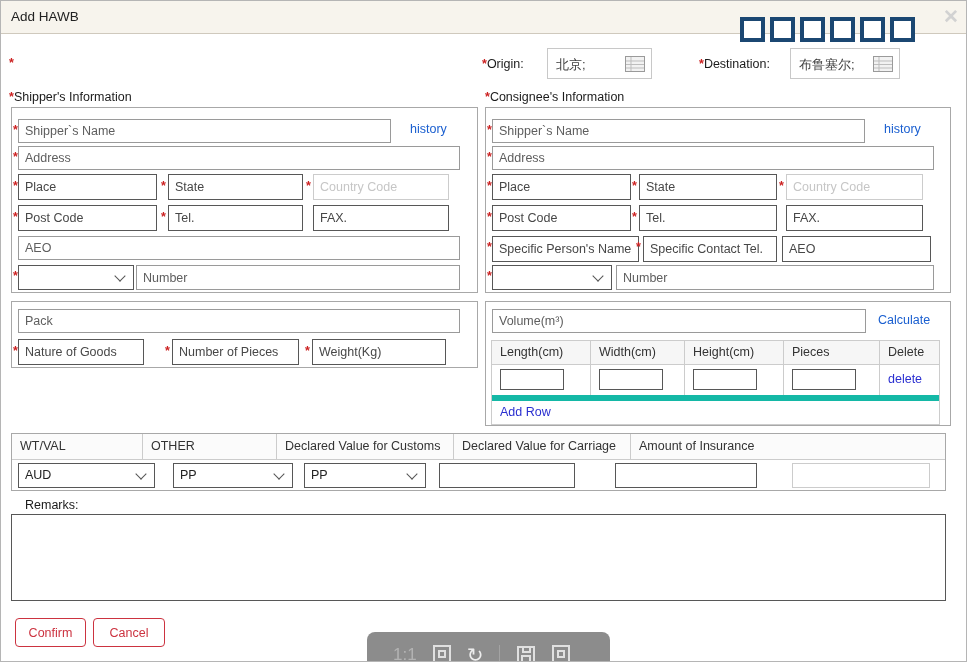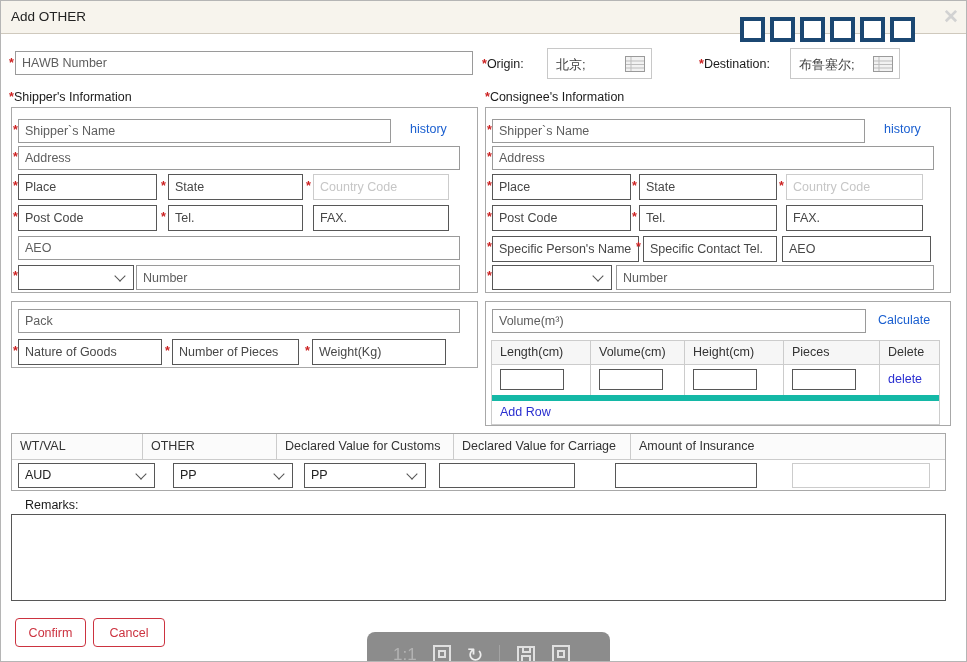--- a/index.html
+++ b/index.html
@@ -73,34 +73,33 @@
   .tsep{width:1px;height:22px;background:#a3a3a3;}
   .sq-ic{display:block;width:18px;height:18px;border:2px solid #e0e0e0;position:relative;box-sizing:border-box;}
   .sq-ic::after{content:"";position:absolute;left:3px;top:3px;width:8px;height:8px;border:2px solid #e0e0e0;box-sizing:border-box;}
 </style>
 </head>
 <body>
 
 <div class="page">
 
   <div class="hdr">
-    <span class="hdr-title">Add OTHER</span>
+    <span class="hdr-title">Add HAWB</span>
   </div>
   <div class="boxrow">
       <span class="tofu"></span>
       <span class="tofu"></span>
       <span class="tofu"></span>
       <span class="tofu"></span>
       <span class="tofu"></span>
       <span class="tofu"></span>
     </div>
   <span class="close-x">✕</span>
 
   <span class="req" style="left:8px;top:55px;">*</span>
-  <input class="field b-light" style="left: 14px; top: 50px; width: 458px; height: 24px;" placeholder="HAWB Number">
 
   <span class="lbl" style="left:481px;top:56px;"><span class="reqin">*</span><span>Origin:</span></span>
   <div class="picker" style="left:546px;top:47px;width:105px;height:31px;">
     <span class="pval">北京;</span>
     <svg width="20" height="16" viewBox="0 0 20 16">
       <rect x="0.5" y="0.5" width="19" height="15" fill="#f2f2f2" stroke="#9a9a9a"></rect>
       <line x1="6" y1="1" x2="6" y2="15" stroke="#bdbdbd"></line>
       <line x1="1" y1="5" x2="19" y2="5" stroke="#bdbdbd"></line>
       <line x1="1" y1="8.5" x2="19" y2="8.5" stroke="#bdbdbd"></line>
       <line x1="1" y1="12" x2="19" y2="12" stroke="#bdbdbd"></line>
@@ -184,35 +183,35 @@
     <div class="fsel" style="left:6px;top:157px;width:120px;height:25px;">
       <span class="val"></span>
       <span class="chev"></span>
     </div>
     <input class="field b-light" style="left: 130px; top: 157px; width: 318px; height: 25px;" placeholder="Number">
   </div>
 
   <div class="panel" style="left:10px;top:300px;width:467px;height:67px;">
     <input class="field b-light" style="left: 6px; top: 7px; width: 442px; height: 24px;" placeholder="Pack">
     <span class="req" style="left:1px;top:42px;">*</span>
-    <input class="field b-dark" style="left: 6px; top: 37px; width: 144px; height: 26px;" placeholder="Nature of Goods">
+    <input class="field b-dark" style="left: 6px; top: 37px; width: 126px; height: 26px;" placeholder="Nature of Goods">
     <span class="req" style="left:153px;top:42px;">*</span>
     <input class="field b-dark" style="left: 160px; top: 37px; width: 127px; height: 26px;" placeholder="Number of Pieces">
     <span class="req" style="left:293px;top:42px;">*</span>
     <input class="field b-dark" style="left: 300px; top: 37px; width: 134px; height: 26px;" placeholder="Weight(Kg)">
   </div>
 
   <div class="panel" style="left:484px;top:300px;width:466px;height:125px;">
     <input class="field b-light" style="left: 6px; top: 7px; width: 374px; height: 24px;" placeholder="Volume(m³)">
     <span class="lnk" style="left:392px;top:11px;">Calculate</span>
 
     <div class="vtable">
       <div class="vhead">
         <div class="vc w1">Length(cm)</div>
-        <div class="vc w2">Volume(cm)</div>
+        <div class="vc w2">Width(cm)</div>
         <div class="vc w3">Height(cm)</div>
         <div class="vc w4">Pieces</div>
         <div class="vc w5">Delete</div>
       </div>
       <div class="vbody">
         <div class="vbc w1">
             <input style="">
           </div>
         <div class="vbc w2">
             <input style="">

